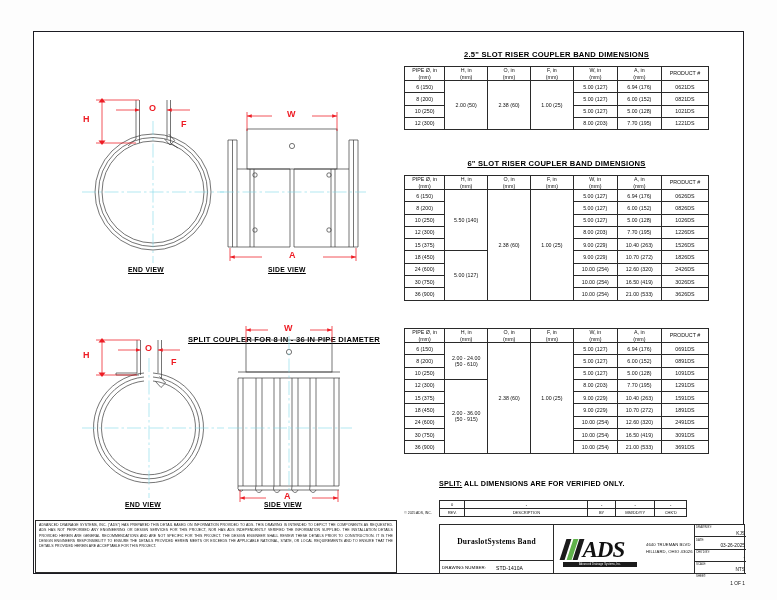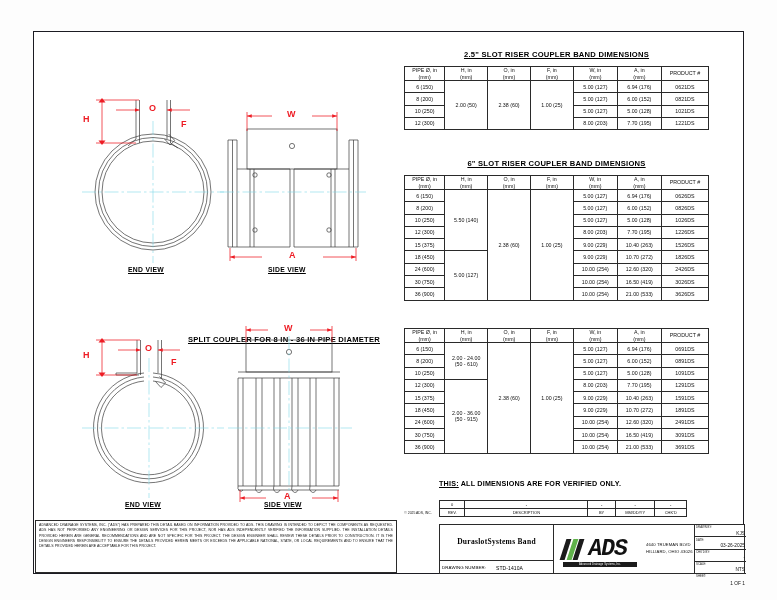--- a/index.html
+++ b/index.html
@@ -122,22 +122,22 @@
   }
   .adsmark{
     position:relative;margin-left:9px;width:74px;height:26px;
     display:flex;align-items:center;
   }
   .slash{
     width:5px;height:21px;margin-right:1.5px;transform:skewX(-18deg);
   }
   .s1{background:#1b1b1b;} .s2{background:#5fb14a;} .s3{background:#1b1b1b;}
   .adstext{
-    font-family:Liberation Mono, monospace;font-weight:bold;
-    font-size:23px;letter-spacing:-1px;margin-left:6px;
+    font-family:Liberation Serif, serif;font-weight:bold;
+    font-size:23px;letter-spacing:-1px;margin-left:0;
     font-style:italic;line-height:1;color:#111;
   }
   .adsbar{
     position:absolute;left:0;bottom:-4px;width:74px;height:4.6px;
     background:#1b1b1b;display:flex;align-items:center;justify-content:center;
   }
   .adsbar span{font-size:2.6px;color:#fff;letter-spacing:.1px;white-space:nowrap;}
   #tb-addr{
     position:absolute;left:92px;top:17px;
     font-size:4.2px;line-height:1.55;color:#111;letter-spacing:.1px;
@@ -513,21 +513,21 @@
                 <td class="c-w">10.00 (254)</td>
                 <td class="c-a">21.00 (533)</td>
                 <td class="c-p">3691DS</td>
               </tr>
             </tbody>
           </table>
         </div>
     </div>
 
     <div id="note" style="left:405px;top:447px;">
-      <u>THIS:</u><span> ALL DIMENSIONS ARE FOR VERIFIED ONLY.</span>
+      <u>SPLIT:</u><span> ALL DIMENSIONS ARE FOR VERIFIED ONLY.</span>
     </div>
 
     <div id="discl" style="left:1px;top:488px;width:362px;">ADVANCED DRAINAGE SYSTEMS, INC. ("ADS") HAS PREPARED THIS DETAIL BASED ON INFORMATION PROVIDED TO ADS.  THIS DRAWING IS INTENDED TO DEPICT THE COMPONENTS AS REQUESTED.  ADS HAS NOT PERFORMED ANY ENGINEERING OR DESIGN SERVICES FOR THIS PROJECT, NOR HAS ADS INDEPENDENTLY VERIFIED THE INFORMATION SUPPLIED.  THE INSTALLATION DETAILS PROVIDED HEREIN ARE GENERAL RECOMMENDATIONS AND ARE NOT SPECIFIC FOR THIS PROJECT.  THE DESIGN ENGINEER SHALL REVIEW THESE DETAILS PRIOR TO CONSTRUCTION.  IT IS THE DESIGN ENGINEERS RESPONSIBILITY TO ENSURE THE DETAILS PROVIDED HEREIN MEETS OR EXCEEDS THE APPLICABLE NATIONAL, STATE, OR LOCAL REQUIREMENTS AND TO ENSURE THAT THE DETAILS PROVIDED HEREIN ARE ACCEPTABLE FOR THIS PROJECT.</div>
     <div id="copyr" style="left:363px;top:479px;">© 2025 ADS, INC.</div>
 
     <table id="revblk" style="left:405px;top:468px;">
       <tbody>
         <tr>
           <td class="rv1">0</td>
           <td class="rv2">-</td>

